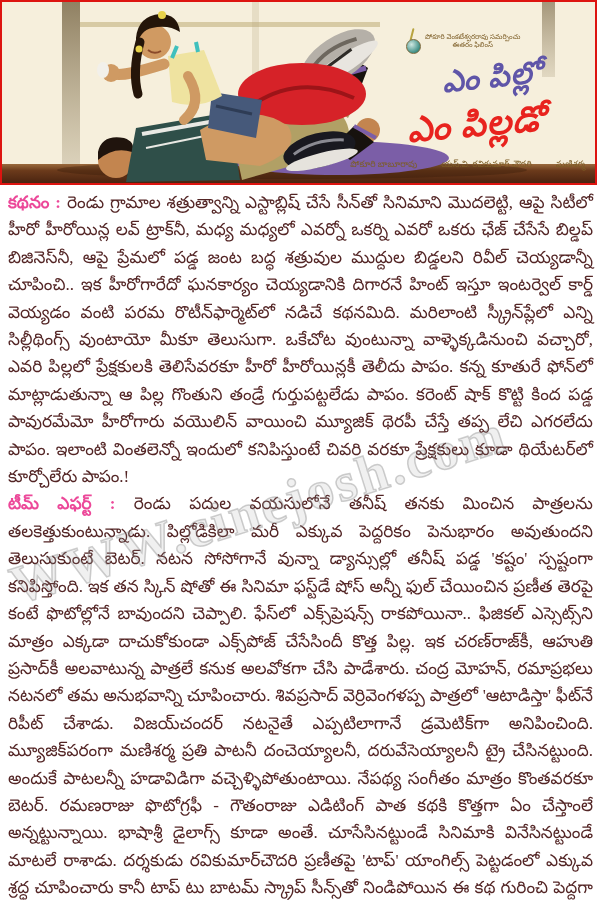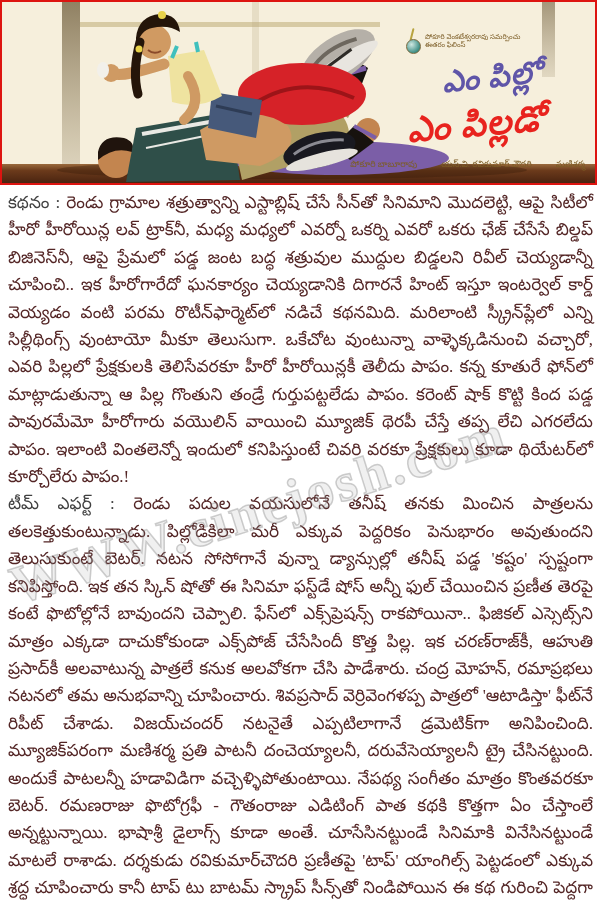--- a/index.html
+++ b/index.html
@@ -31,33 +31,33 @@
   .logo .emblem{width:16px;height:26px;position:relative;}
   .logo .emblem .globe{
     position:absolute;left:1px;bottom:0;width:13px;height:13px;border-radius:50%;
     background:radial-gradient(circle at 35% 35%, #cfe8e2, #3f8f86 70%, #2a6e66);
     border:1px solid #7a6a40;
   }
   .logo .emblem .bird{
     position:absolute;left:6px;top:0;width:2px;height:13px;background:#b8a33f;
     transform:rotate(14deg);border-radius:2px;
   }
-  .logo .text{font-size:7px;line-height:8px;color:#7c5d26;text-align:left;white-space:nowrap;}
+  .logo .text{font-size:7px;line-height:8px;color:#7c5d26;text-align:center;white-space:nowrap;}
   .credits{
     position:absolute;right:10px;top:157px;display:flex;gap:24px;
     font-size:9px;color:#7c5d26;white-space:nowrap;
   }
 
   
   .review{
     position:absolute;left:8px;top:189px;width:585px;
     font-size:17px;line-height:27.4px;color:#532525;text-align:justify;
   }
   .review p{margin:0;padding:0;}
-  .sect-head{color:#404040;font-weight:normal;}
+  .sect-head{color:#ec4899;font-weight:bold;}
 
   
   .watermark{
     position:absolute;left:12px;top:556px;width:720px;
     transform:rotate(-17.5deg);transform-origin:0 50%;
     font-size:54px;font-weight:bold;letter-spacing:3px;white-space:nowrap;
     color:rgba(150,150,150,0.14);
     -webkit-text-stroke:1.5px rgba(130,130,130,0.38);
     pointer-events:none;
   }

